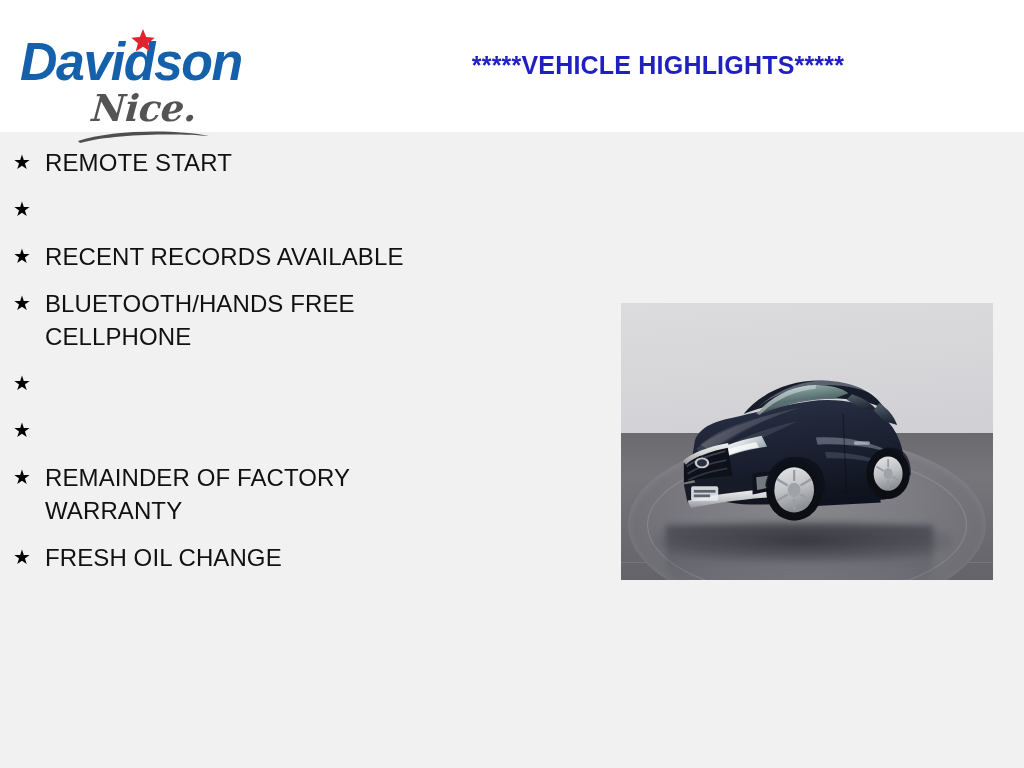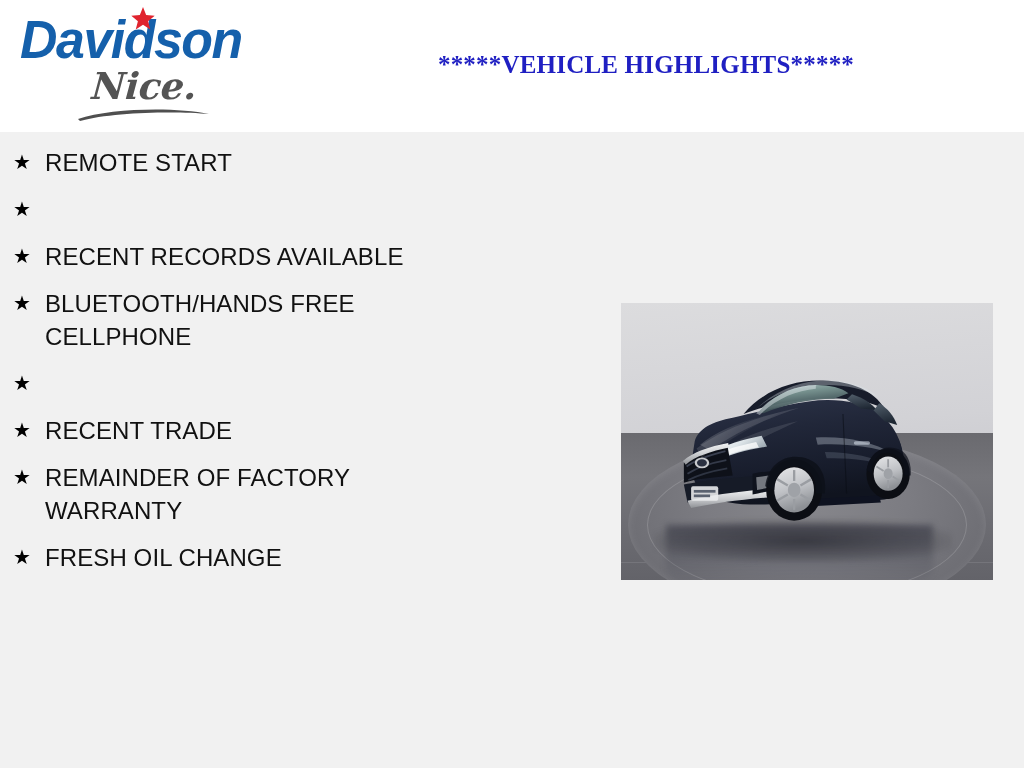--- a/index.html
+++ b/index.html
@@ -23,21 +23,21 @@
     left: 0; top: 0;
     width: 1024px;
     height: 132px;
     background: #ffffff;
   }
 
   
   #dealer-logo {
     position: absolute;
     left: 14px;
-    top: 0;
+    top: 22px;
     width: 260px;
     height: 120px;
   }
   #logo-wordmark {
     position: absolute;
     left: 6px;
     top: 12px;
     font-family: "Liberation Sans", sans-serif;
     font-weight: bold;
     font-style: italic;
@@ -79,25 +79,25 @@
     left: 62px;
     top: 106px;
     width: 136px;
     height: 16px;
   }
   #logo-swoosh svg { display:block; width:100%; height:100%; }
 
   
   #page-title {
     position: absolute;
-    left: 296px;
+    left: 308px;
     top: 50px;
     width: 700px;
     text-align: center;
-    font-family: Liberation Serif, serif;
+    font-family: Liberation Sans, sans-serif;
     font-weight: bold;
     font-size: 25px;
     line-height: 30px;
     letter-spacing: 0.2px;
     color: #1f1fc2;
     white-space: nowrap;
   }
 
   
   #highlights-list {
@@ -244,21 +244,20 @@
     <span class="bullet-star">★</span>
     <span class="highlight-label">BLUETOOTH/HANDS FREE CELLPHONE</span>
   </li>
 
   <li class="highlight-item">
     <span class="bullet-star">★</span>
   </li>
 
   <li class="highlight-item">
     <span class="bullet-star">★</span>
-    <span class="highlight-label">RECENT TRADE</span>
   </li>
 
   <li class="highlight-item">
     <span class="bullet-star">★</span>
     <span class="highlight-label">REMAINDER OF FACTORY WARRANTY</span>
   </li>
 
   <li class="highlight-item">
     <span class="bullet-star">★</span>
     <span class="highlight-label">FRESH OIL CHANGE</span>

